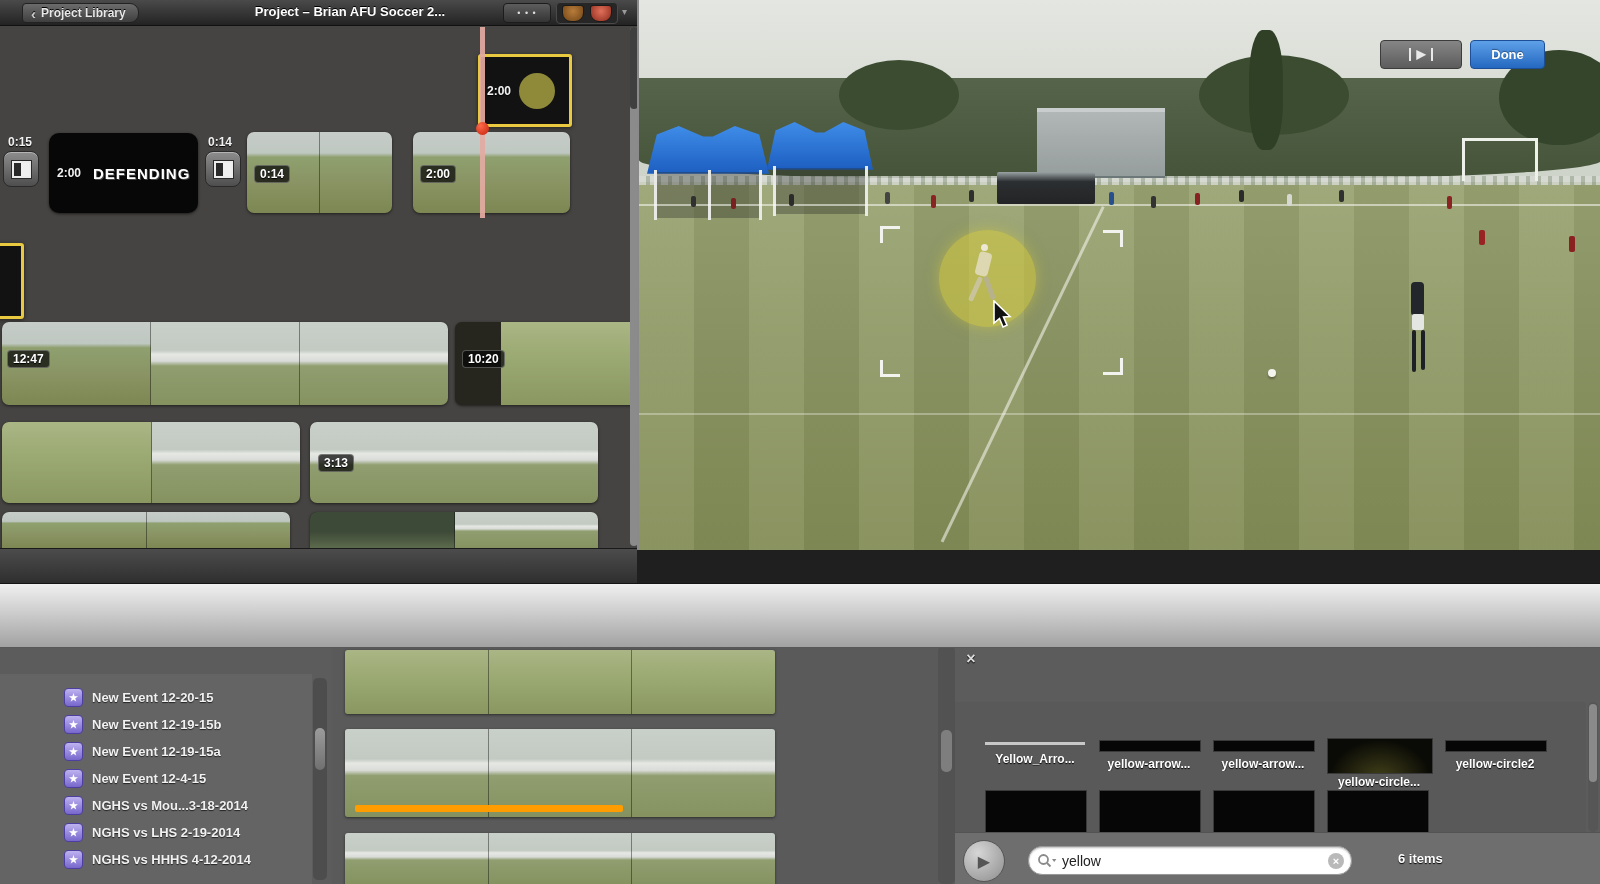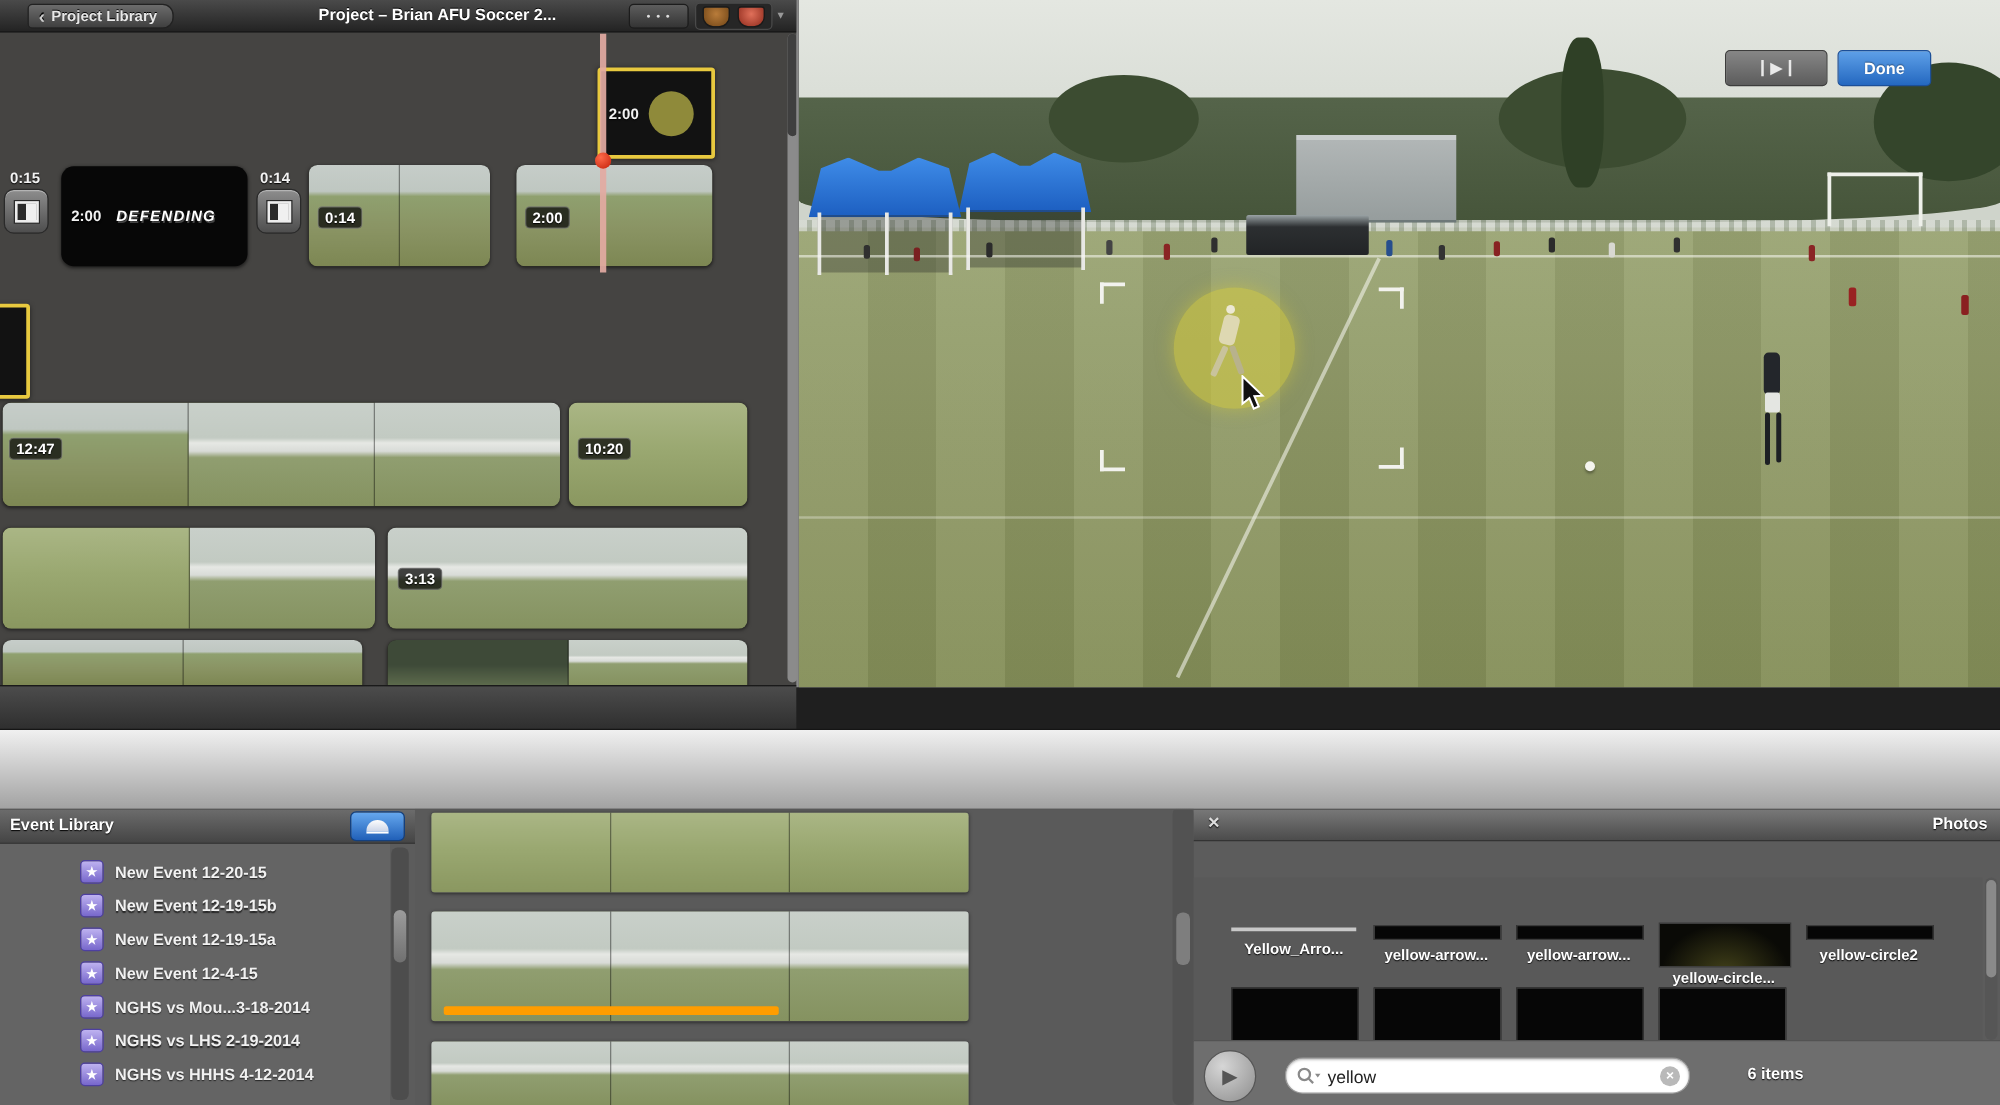--- a/index.html
+++ b/index.html
@@ -124,21 +124,21 @@
     <div class="playhead"></div>
     <div class="playhead-dot"></div>
 
     <span class="dur-label" style="left:8px;top:110px;">0:15</span>
     <div class="trans-btn" style="left:3px;top:126px;">
         <div class="trans-glyph"></div>
       </div>
 
     <div class="title-clip">
       <span class="dur-label" style="position:static;margin-left:8px;">2:00</span>
-      <span style="margin-left:12px;color:#fff;font-size:12px;font-weight:bold;letter-spacing:1px;text-shadow:1px 1px 0 #444;font-style:italic;">DEFENDING</span>
+      <span style="margin-left:12px;color:#fff;font-size:15px;font-weight:bold;letter-spacing:1px;text-shadow:1px 1px 0 #444;">DEFENDING</span>
     </div>
 
     <span class="dur-label" style="left:208px;top:110px;">0:14</span>
     <div class="trans-btn" style="left:205px;top:126px;">
         <div class="trans-glyph"></div>
       </div>
 
     <div class="clip" style="left:247px;top:107px;width:145px;height:81px;">
       <div class="frames">
           <div class="frame"></div>
@@ -158,21 +158,21 @@
     <div class="sel-clip" style="left:-8px;top:218px;width:26px;height:70px;"></div>
 
     <div class="clip" style="left:2px;top:297px;width:446px;height:83px;">
       <div class="frames">
           <div class="frame"></div>
           <div class="frame fence"></div>
           <div class="frame fence"></div>
         </div>
       <span class="badge" style="left:5px;top:28px;">12:47</span>
     </div>
-    <div class="clip" style="left:455px;top:297px;width:143px;height:83px;">
+    <div class="clip" style="left:455px;top:297px;width:143px;height:83px;padding-left:46px;">
       <div class="frames">
           <div class="frame grass"></div>
         </div>
       <span class="badge" style="left:7px;top:28px;">10:20</span>
     </div>
 
     <div class="clip" style="left:2px;top:397px;width:298px;height:81px;">
       <div class="frames">
           <div class="frame grass"></div>
           <div class="frame fence"></div>
@@ -315,26 +315,20 @@
     
     
     
 
     
     
   </div>
 
   <div class="bottom-bg"></div>
 
-  <div class="evlib-header">
-    <span class="evlib-title">Event Library</span>
-    <div class="isight-btn">
-        <div class="dome"></div>
-      </div>
-  </div>
   <div class="evlib-list">
     <div class="ev" style="top:14px;">
         <span class="ev-ico">★</span>
         <span>New Event 12-20-15</span>
       </div>
     <div class="ev" style="top:41px;">
         <span class="ev-ico">★</span>
         <span>New Event 12-19-15b</span>
       </div>
     <div class="ev" style="top:68px;">
@@ -383,23 +377,20 @@
           <div class="frame fence"></div>
           <div class="frame fence"></div>
           <div class="frame fence"></div>
         </div>
     </div>
   </div>
   <div class="scrollbar-v" style="left:938px;top:646px;width:17px;height:238px;background:#525252;">
     <div class="scrollbar-v" style="left:3px;top:84px;width:11px;height:42px;background:#7e7e7e;"></div>
   </div>
 
-  <div class="photos-header">
-    <span class="photos-title">Photos</span>
-  </div>
   <div class="close-x">×</div>
 
 
   <div class="photo-grid">
 
     <div class="pthumb" style="left:30px;top:40px;width:100px;height:3px;background:#c8c8c8;border:none;"></div>
     <div class="plabel" style="left:22px;top:50px;width:116px;">Yellow_Arro...</div>
 
     <div class="pthumb" style="left:144px;top:38px;width:100px;height:10px;"></div>
     <div class="plabel" style="left:136px;top:55px;width:116px;">yellow-arrow...</div>

